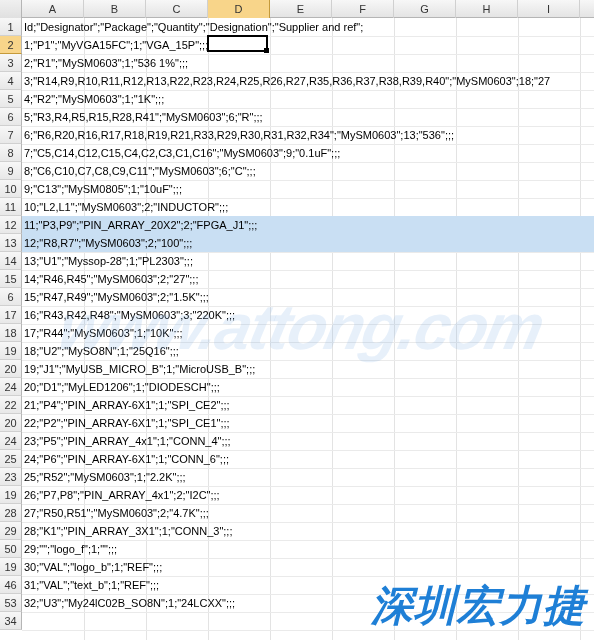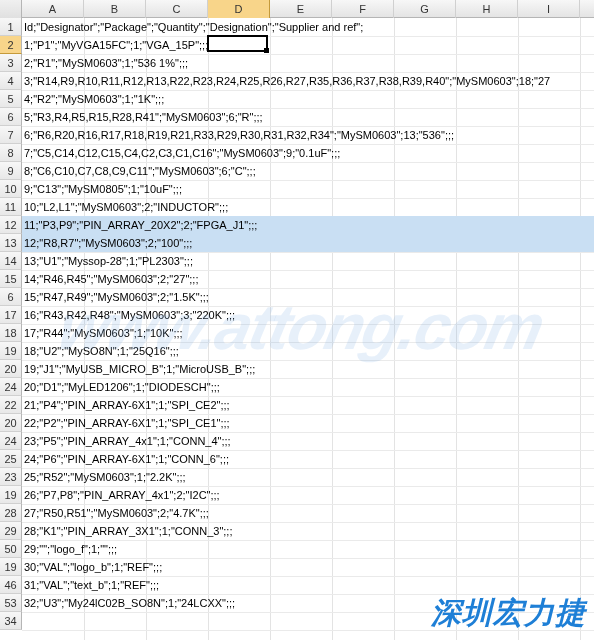--- a/index.html
+++ b/index.html
@@ -23,21 +23,21 @@
   .vline { position: absolute; top: 0; bottom: 0; width: 0; border-right: 1px solid #e3e3e3; }
   .hline { position: absolute; left: 0; right: 0; height: 0; border-bottom: 1px solid #eaeaea; }
 
   .datarow { position: absolute; left: 0; height: 18px; line-height: 18px; white-space: nowrap; color: #000; padding-left: 2px; font-size: 11px; overflow: visible; }
 
   .active-cell { position: absolute; border: 2px solid #000; background: rgba(0,0,0,0); pointer-events: none; }
   .active-cell .handle { position: absolute; right: -3px; bottom: -3px; width: 5px; height: 5px; background: #000; }
 
   
   .wm1 { position: absolute; left: 60px; top: 290px; font-size: 64px; font-weight: 700; font-style: italic; color: rgba(120,170,225,0.18); transform: skewX(-12deg); letter-spacing: -2px; pointer-events: none; }
-  .wm2 { position: absolute; right: 8px; bottom: 6px; font-size: 30px; font-weight: 800; font-style: italic; color: #1e7fd6; letter-spacing: 1px; pointer-events: none; font-family: "Microsoft YaHei", sans-serif; }
+  .wm2 { position: absolute; right: 8px; bottom: 6px; font-size: 42px; font-weight: 800; font-style: italic; color: #1e7fd6; letter-spacing: 1px; pointer-events: none; font-family: "Microsoft YaHei", sans-serif; }
 </style>
 </head>
 <body>
 
 <div class="sheet">
 
   <div class="col-headers">
     <div class="corner"></div>
 
   <div class="ch" style="width: 62px;">A</div>

